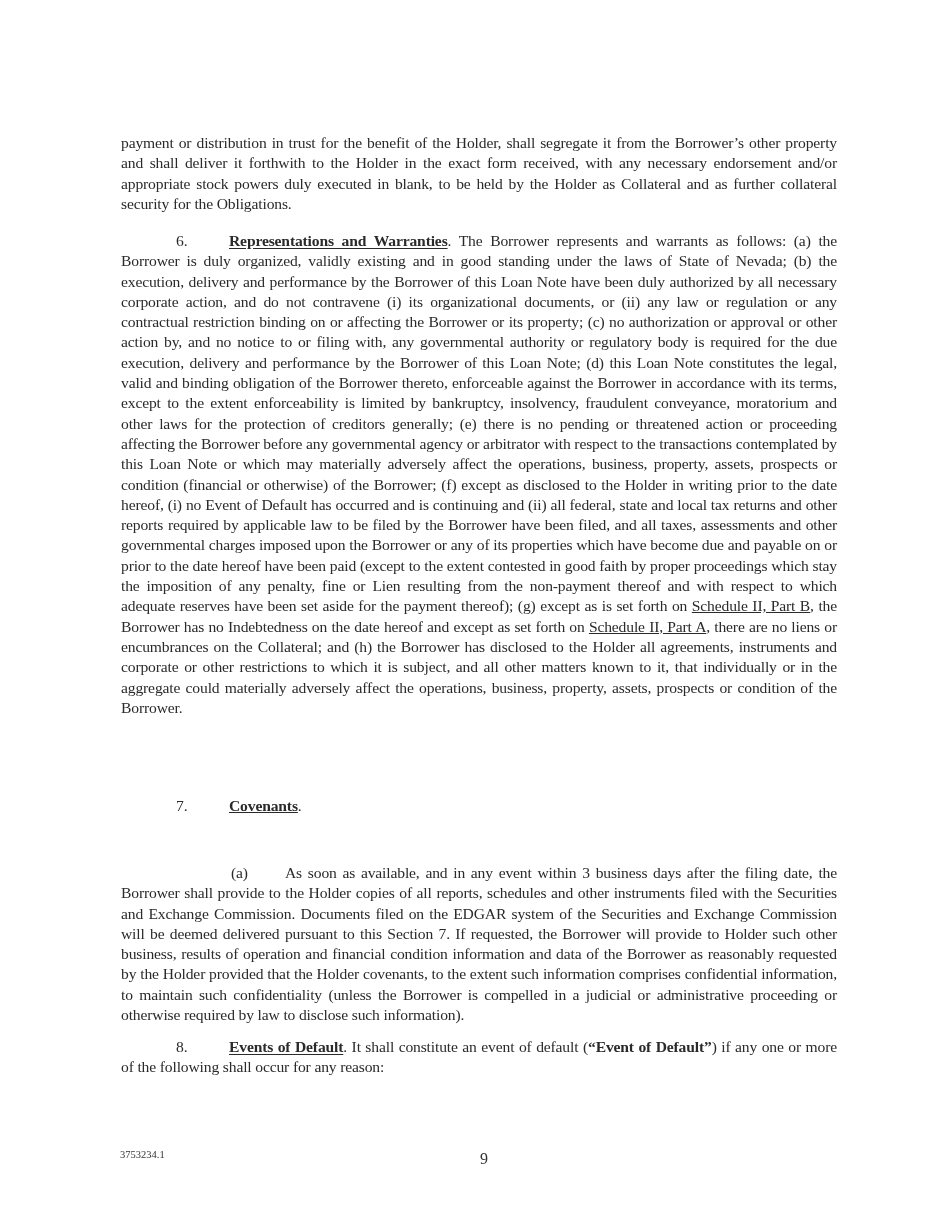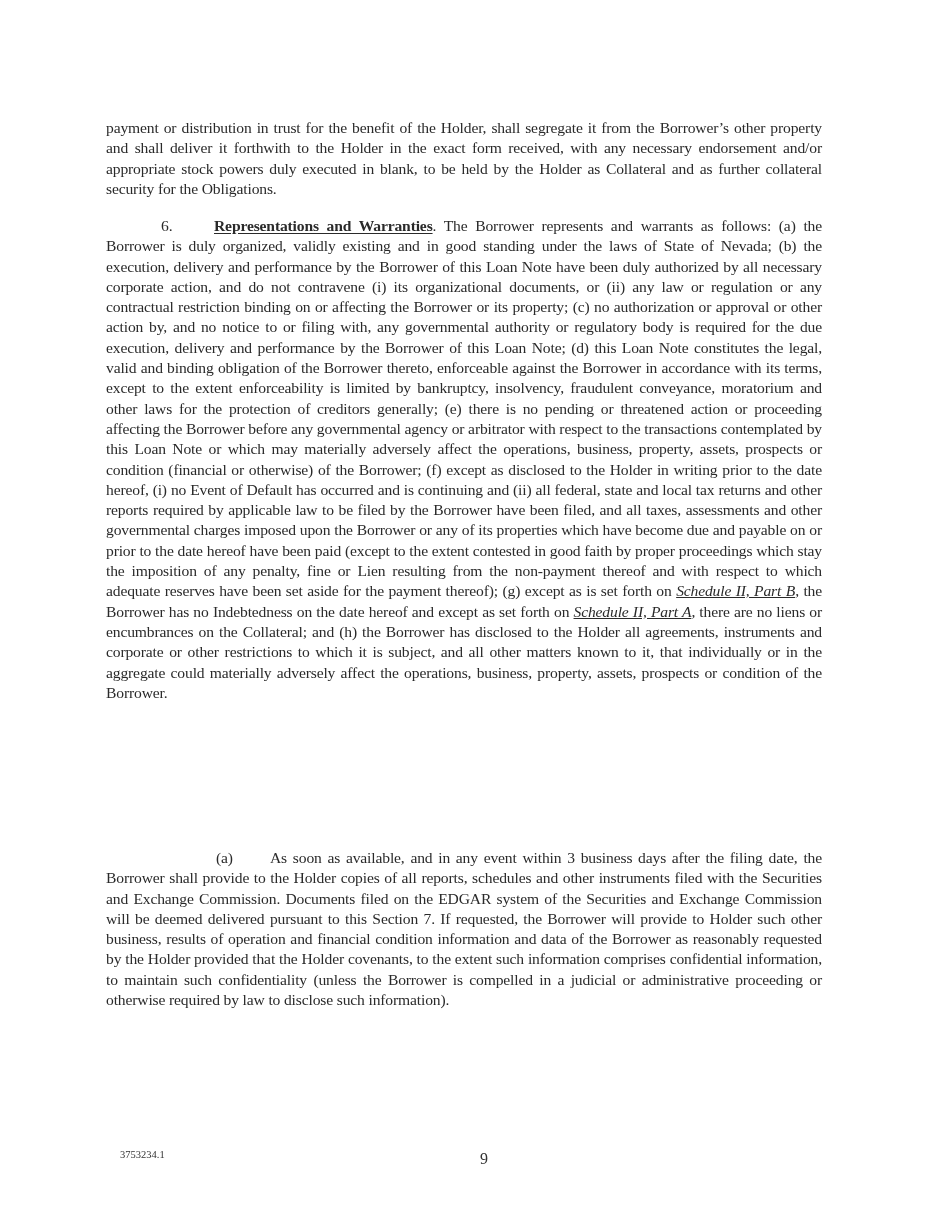--- a/index.html
+++ b/index.html
@@ -12,26 +12,26 @@
   .body-text {
     position: absolute; left: 105px; width: 716px;
     font-size: 15.6px; line-height: 20.3px; text-align: justify;
     letter-spacing: -0.15px;
   }
   .p1 { top: 117px; }
   .p6 { top: 215px; }
   .p7h { top: 780px; }
   .p7a { top: 847px; }
   .p8 { top: 1021px; }
-  .para { margin: 1px; text-indent: 0; }
+  .para { margin: 16px; text-indent: 0; }
   .num { display: inline-block; width: 53px; padding-left: 55px; box-sizing: content-box; }
   .heading { font-weight: bold; text-decoration: underline; text-underline-offset: 2px; }
   .cov-head { text-decoration: underline; font-weight: bold; }
   .sub-num { display: inline-block; padding-left: 110px; width: 54px; }
-  .u { text-decoration: underline; font-style: italic; }
+  .u { text-decoration: underline; }
   .b { font-weight: bold; }
   .footer-id {
     position: absolute; left: 120px; top: 1149px;
     font-size: 10.5px; color: #333;
     font-family: "Liberation Serif", serif;
   }
   .page-num {
     position: absolute; left: 480px; top: 1150px;
     font-size: 16px; color: #333;
     font-family: "Liberation Serif", serif;
@@ -39,20 +39,22 @@
 </style>
 </head>
 <body>
 
 <div class="page">
 
   <p class="body-text p1 para">payment or distribution in trust for the benefit of the Holder, shall segregate it from the Borrower’s other property and shall deliver it forthwith to the Holder in the exact form received, with any necessary endorsement and/or appropriate stock powers duly executed in blank, to be held by the Holder as Collateral and as further collateral security for the Obligations.</p>
 
   <p class="body-text p6 para"><span class="num">6.</span><span class="heading">Representations and Warranties</span><span>.  The Borrower represents and warrants as follows: (a) the Borrower is duly organized, validly existing and in good standing under the laws of State of Nevada; (b) the execution, delivery and performance by the Borrower of this Loan Note have been duly authorized by all necessary corporate action, and do not contravene (i) its organizational documents, or (ii) any law or regulation or any contractual restriction binding on or affecting the Borrower or its property; (c) no authorization or approval or other action by, and no notice to or filing with, any governmental authority or regulatory body is required for the due execution, delivery and performance by the Borrower of this Loan Note; (d) this Loan Note constitutes the legal, valid and binding obligation of the Borrower thereto, enforceable against the Borrower in accordance with its terms, except to the extent enforceability is limited by bankruptcy, insolvency, fraudulent conveyance, moratorium and other laws for the protection of creditors generally; (e) there is no pending or threatened action or proceeding affecting the Borrower before any governmental agency or arbitrator with respect to the transactions contemplated by this Loan Note or which may materially adversely affect the operations, business, property, assets, prospects or condition (financial or otherwise) of the Borrower; (f) except as disclosed to the Holder in writing prior to the date hereof, (i) no Event of Default has occurred and is continuing and (ii) all federal, state and local tax returns and other reports required by applicable law to be filed by the Borrower have been filed, and all taxes, assessments and other governmental charges imposed upon the Borrower or any of its properties which have become due and payable on or prior to the date hereof have been paid (except to the extent contested in good faith by proper proceedings which stay the imposition of any penalty, fine or Lien resulting from the non-payment thereof and with respect to which adequate reserves have been set aside for the payment thereof); (g) except as is set forth on </span><span class="u">Schedule II, Part B</span><span>, the Borrower has no Indebtedness on the date hereof and except as set forth on </span><span class="u">Schedule II, Part A</span><span>, there are no liens or encumbrances on the Collateral; and (h) the Borrower has disclosed to the Holder all agreements, instruments and corporate or other restrictions to which it is subject, and all other matters known to it, that individually or in the aggregate could materially adversely affect the operations, business, property, assets, prospects or condition of the Borrower.</span></p>
 
+  <p class="body-text p7h para"><span class="num">7.</span><span class="cov-head">Covenants</span><span>.</span></p>
 
   <p class="body-text p7a para"><span class="sub-num">(a)</span><span>As soon as available, and in any event within 3 business days after the filing date, the Borrower shall provide to the Holder copies of all reports, schedules and other instruments filed with the Securities and Exchange Commission. Documents filed on the EDGAR system of the Securities and Exchange Commission will be deemed delivered pursuant to this Section 7.  If requested, the Borrower will provide to Holder such other business, results of operation and financial condition information and data of the Borrower as reasonably requested by the Holder provided that the Holder covenants, to the extent such information comprises confidential information, to maintain such confidentiality (unless the Borrower is compelled in a judicial or administrative proceeding or otherwise required by law to disclose such information).</span></p>
 
+  <p class="body-text p8 para"><span class="num">8.</span><span class="heading">Events of Default</span><span>.  It shall constitute an event of default (</span><span class="b">“Event of Default”</span><span>) if any one or more of the following shall occur for any reason:</span></p>
 
   <div class="footer-id">3753234.1</div>
   <div class="page-num">9</div>
 
 </div>
 
 </body></html>

